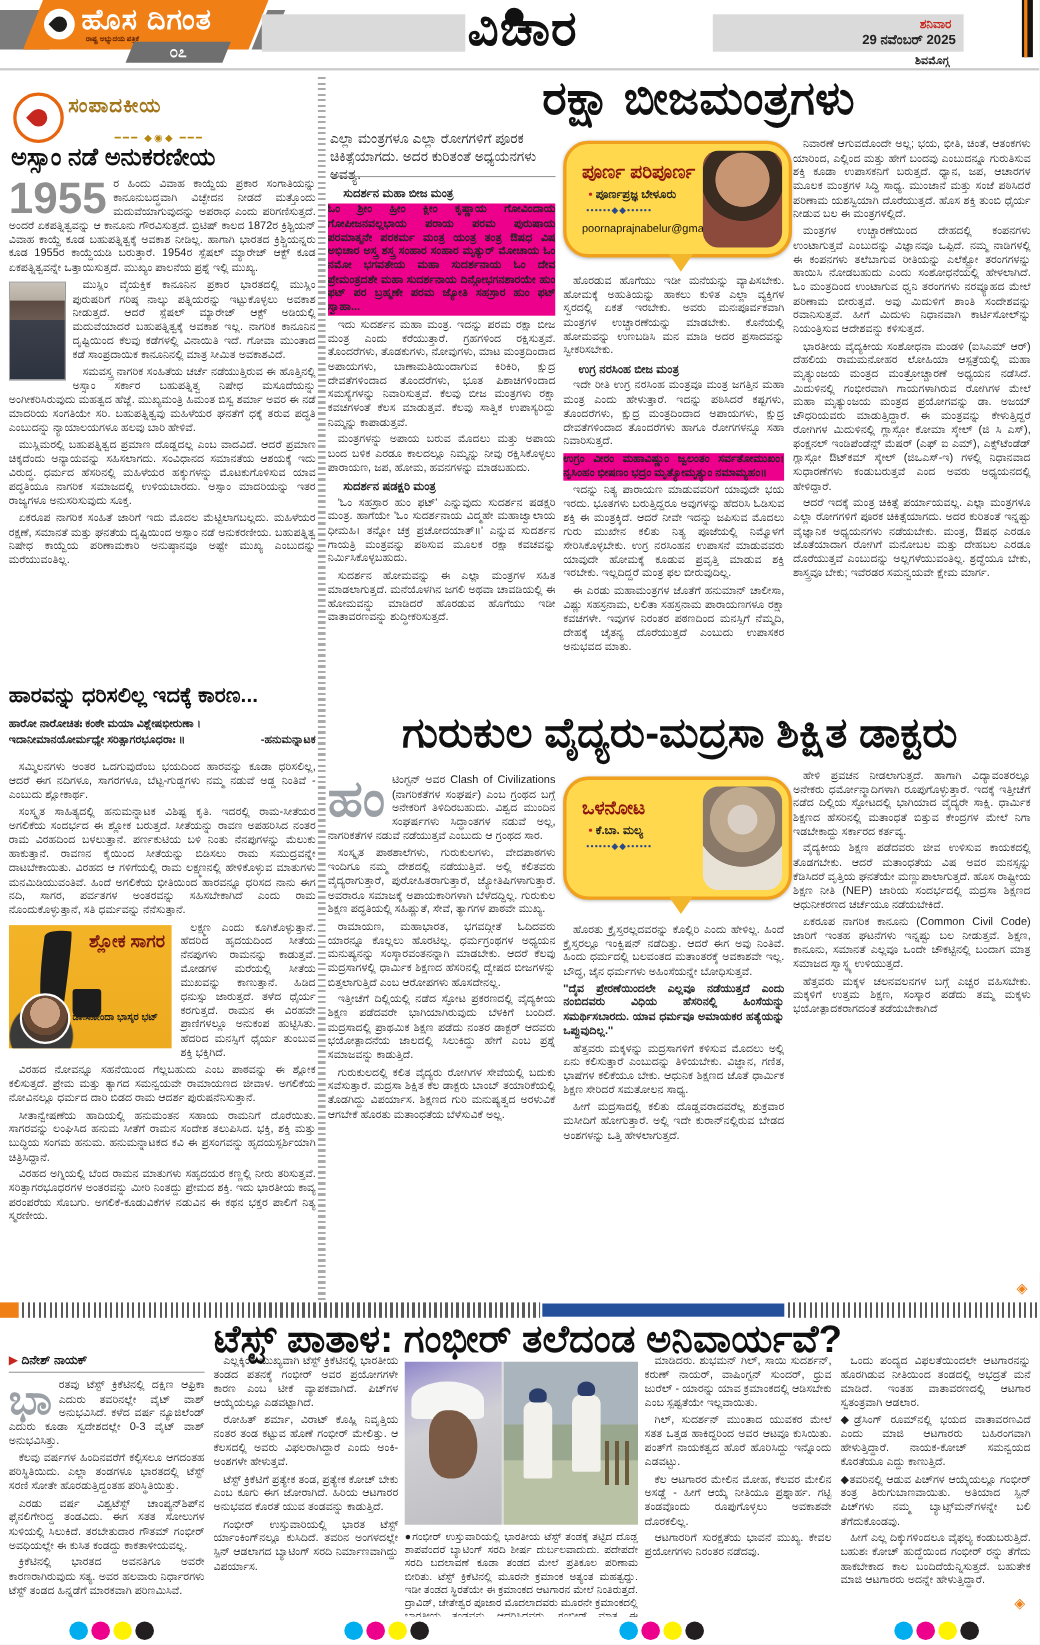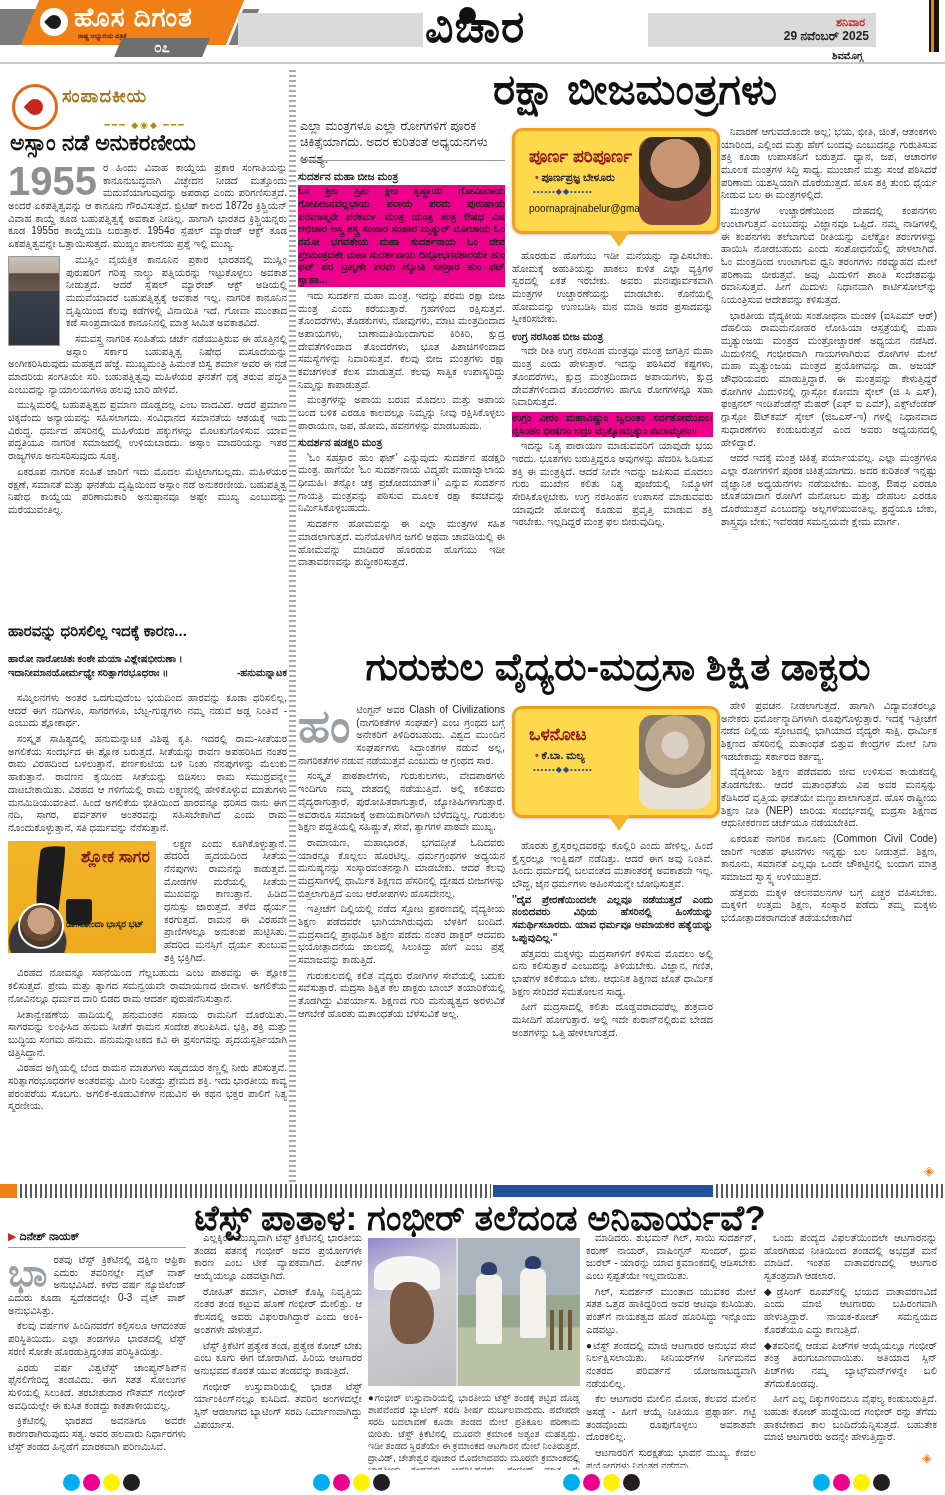--- a/index.html
+++ b/index.html
@@ -26,59 +26,59 @@
   #mh-day{position:absolute;right:80px;top:16px;font-size:11px;font-weight:bold;color:#c6271e;text-align:center;}
   #mh-date{position:absolute;right:76px;top:29px;font-size:12px;font-weight:bold;color:#222;text-align:right;}
   #mh-city{position:absolute;right:82px;top:50px;font-size:10px;font-weight:bold;color:#222;text-align:right;}
   #mh-edgebar{position:absolute;right:6px;top:0;width:10px;height:52px;background:#141414;}
   #mh-edgebar .stripe{position:absolute;left:2px;top:0;width:3px;height:100%;background:#f07f16;}
   #mh-rule{position:absolute;left:0;top:62px;width:945px;height:2px;background:#c9c9c9;}
   
   .ncol{position:absolute;font-size:10px;line-height:1.27;text-align:justify;overflow:hidden;color:#222;}
   .tx{margin:0 0 3px;}
   .tx.p{text-indent:9px;}
-  .tx.h{font-weight:bold;font-size:10.5px;margin:4px 0 2px;text-indent:0;}
+  .tx.h{font-weight:bold;font-size:10.5px;margin:4px 14px 2px;text-indent:0;}
   .tx.m{font-weight:bold;text-indent:0;}
   .tx.q{font-weight:bold;text-indent:0;}
   .tx.b{text-indent:0;}
   .rule{position:absolute;background:#9a9a9a;}
   
   #ed-logo{position:absolute;left:12px;top:84px;width:40px;height:40px;border-radius:50%;
            border:3px solid #e8650f;background:#fff;display:flex;align-items:center;justify-content:center;}
   #ed-logo .drop{width:16px;height:16px;background:#c6271e;border-radius:50% 50% 50% 0;transform:rotate(45deg);}
   #ed-title{position:absolute;left:62px;top:86px;font-size:18px;font-weight:bold;color:#a2761b;letter-spacing:1px;}
   #ed-orn{position:absolute;left:40px;top:120px;width:210px;text-align:center;color:#b8860b;font-size:9px;letter-spacing:2px;}
   #ed-head{position:absolute;left:10px;top:130px;width:276px;font-size:22px;font-weight:bold;color:#111;}
   #ed-col{left:8px;top:162px;width:279px;height:452px;}
   .dropnum{float:left;font-size:40px;line-height:0.85;font-weight:bold;color:#8f8f8f;margin:2px 6px 0 0;}
   .portrait{float:left;width:50px;height:88px;margin:2px 6px 2px 0;background:
       linear-gradient(180deg,#c9c2b8 0%,#b7aea2 18%,#5a4a42 19%,#6b5a50 38%,#3a3f4a 39%,#2e3340 100%);
       border:1px solid #999;}
   
-  #sl-head{position:absolute;left:8px;top:622px;width:279px;font-size:15px;font-weight:bold;color:#111;}
+  #sl-head{position:absolute;left:8px;top:622px;width:279px;font-size:19px;font-weight:bold;color:#111;}
   #sl-verse{position:absolute;left:8px;top:652px;width:279px;font-size:10px;font-weight:bold;line-height:1.35;color:#222;}
   #sl-col{left:8px;top:692px;width:279px;height:490px;}
   #sl-badge{float:left;width:148px;height:112px;margin:3px 8px 2px 0;position:relative;background:
       radial-gradient(circle at 20% 90%,#3a3a3a 0 18%,transparent 19%),
       linear-gradient(180deg,#f4b428 0%,#edaa1f 100%);overflow:hidden;}
   #sl-badge .feather{position:absolute;left:28px;top:4px;width:26px;height:78px;background:#1d1d1d;
       border-radius:90% 10% 60% 40%/10% 90% 10% 90%;transform:rotate(8deg);}
   #sl-badge .inkpot{position:absolute;left:58px;top:58px;width:26px;height:26px;background:#1d1d1d;border-radius:3px 3px 6px 6px;}
   #sl-badge .btitle{position:absolute;right:6px;top:8px;width:72px;text-align:right;font-size:16px;line-height:1.05;
       font-weight:bold;color:#7a1610;}
   #sl-badge .bphoto{position:absolute;left:10px;top:62px;width:42px;height:42px;border-radius:50%;border:2px solid #fff;
       background:radial-gradient(circle at 50% 38%,#caa183 0 40%,#6b4a35 41% 60%,#4a392e 61% 100%);}
   #sl-badge .bname{position:absolute;left:58px;top:78px;width:86px;font-size:9px;font-weight:bold;color:#1d1d1d;line-height:1.15;}
   
   .vhatch{position:absolute;width:7px;background:repeating-linear-gradient(180deg,#aaa 0 2px,#fff 2px 5px);}
   
   #ma-head{position:absolute;left:420px;top:66px;width:430px;text-align:center;font-size:42px;font-weight:bold;color:#111;}
   #ma-stand{position:absolute;left:300px;top:118px;width:205px;font-size:12.5px;color:#222;line-height:1.3;}
   #ma-stand-rule{left:300px;top:160px;width:205px;height:1px;}
-  .bubble{position:absolute;background:#ffd84d;border:3px solid #f0a01c;border-radius:10px;
+  .bubble{position:absolute;background:#ffd84d;border:3px solid #f0a01c;border-radius:23px;
           box-shadow:0 1px 3px rgba(0,0,0,.25);}
   .bubble .tail{position:absolute;left:46%;bottom:-16px;width:0;height:0;
           border-left:11px solid transparent;border-right:11px solid transparent;border-top:16px solid #f3b62a;}
   .bubble .aphoto{position:absolute;right:6px;top:6px;bottom:6px;width:72px;border-radius:14px;
           background:radial-gradient(circle at 50% 30%,#c89573 0 34%,#3b2c22 35% 52%,#8c4a3c 53% 100%);}
   .bubble .atitle{position:absolute;left:14px;top:16px;font-size:17px;font-weight:bold;color:#8d1510;}
   .bubble .aname{position:absolute;left:20px;top:40px;font-size:10.5px;font-weight:bold;color:#1d1d1d;}
   .bubble .aname:before{content:"• ";color:#c6271e;}
   .bubble .adots{position:absolute;left:18px;top:56px;font-size:8px;color:#2b4a8b;letter-spacing:1px;}
   .bubble .amail{position:absolute;left:14px;top:72px;font-size:10px;color:#111;}
@@ -214,20 +214,21 @@
         <p class="tx h">ಸುದರ್ಶನ ಷಡಕ್ಷರಿ ಮಂತ್ರ</p>
         <p class="tx p">'ಓಂ ಸಹಸ್ರಾರ ಹುಂ ಫಟ್' ಎನ್ನುವುದು ಸುದರ್ಶನ ಷಡಕ್ಷರಿ ಮಂತ್ರ. ಹಾಗೆಯೇ 'ಓಂ ಸುದರ್ಶನಾಯ ವಿದ್ಮಹೇ ಮಹಾಜ್ವಾಲಾಯ ಧೀಮಹಿ। ತನ್ನೋ ಚಕ್ರ ಪ್ರಚೋದಯಾತ್॥' ಎನ್ನುವ ಸುದರ್ಶನ ಗಾಯತ್ರಿ ಮಂತ್ರವನ್ನು ಪಠಿಸುವ ಮೂಲಕ ರಕ್ಷಾ ಕವಚವನ್ನು ನಿರ್ಮಿಸಿಕೊಳ್ಳಬಹುದು.</p>
         <p class="tx p">ಸುದರ್ಶನ ಹೋಮವನ್ನು ಈ ಎಲ್ಲಾ ಮಂತ್ರಗಳ ಸಹಿತ ಮಾಡಲಾಗುತ್ತದೆ. ಮನೆಯೊಳಗಿನ ಜಗಲಿ ಅಥವಾ ಚಾವಡಿಯಲ್ಲಿ ಈ ಹೋಮವನ್ನು ಮಾಡಿದರೆ ಹೊರಡುವ ಹೊಗೆಯು ಇಡೀ ವಾತಾವರಣವನ್ನು ಶುದ್ಧೀಕರಿಸುತ್ತದೆ.</p>
       </div>
     <div class="ncol" id="ma-col2">
         <p class="tx p">ಹೊರಡುವ ಹೊಗೆಯು ಇಡೀ ಮನೆಯನ್ನು ವ್ಯಾಪಿಸಬೇಕು. ಹೋಮಕ್ಕೆ ಅಹುತಿಯನ್ನು ಹಾಕಲು ಕುಳಿತ ಎಲ್ಲಾ ವ್ಯಕ್ತಿಗಳ ಸ್ವರದಲ್ಲಿ ಏಕತೆ ಇರಬೇಕು. ಅವರು ಮನಃಪೂರ್ವಕವಾಗಿ ಮಂತ್ರಗಳ ಉಚ್ಚಾರಣೆಯನ್ನು ಮಾಡಬೇಕು. ಕೊನೆಯಲ್ಲಿ ಹೋಮವನ್ನು ಉಣಬಡಿಸಿ ಮನ ಮಾಡಿ ಅದರ ಪ್ರಸಾದವನ್ನು ಸ್ವೀಕರಿಸಬೇಕು.</p>
         <p class="tx h">ಉಗ್ರ ನರಸಿಂಹ ಬೀಜ ಮಂತ್ರ</p>
         <p class="tx p">ಇದೇ ರೀತಿ ಉಗ್ರ ನರಸಿಂಹ ಮಂತ್ರವೂ ಮಂತ್ರ ಜಗತ್ತಿನ ಮಹಾ ಮಂತ್ರ ಎಂದು ಹೇಳುತ್ತಾರೆ. ಇದನ್ನು ಪಠಿಸಿದರೆ ಕಷ್ಟಗಳು, ತೊಂದರೆಗಳು, ಕ್ಷುದ್ರ ಮಂತ್ರದಿಂದಾದ ಅಪಾಯಗಳು, ಕ್ಷುದ್ರ ದೇವತೆಗಳಿಂದಾದ ತೊಂದರೆಗಳು ಹಾಗೂ ರೋಗಗಳನ್ನೂ ಸಹಾ ನಿವಾರಿಸುತ್ತದೆ.</p>
         <p class="tx m">ಉಗ್ರಂ ವೀರಂ ಮಹಾವಿಷ್ಣುಂ ಜ್ವಲಂತಂ ಸರ್ವತೋಮುಖಂ। ನೃಸಿಂಹಂ ಭೀಷಣಂ ಭದ್ರಂ ಮೃತ್ಯೋಮೃತ್ಯುಂ ನಮಾಮ್ಯಹಂ॥</p>
         <p class="tx p">ಇದನ್ನು ನಿತ್ಯ ಪಾರಾಯಣ ಮಾಡುವವರಿಗೆ ಯಾವುದೇ ಭಯ ಇರದು. ಭೂತಗಳು ಬರುತ್ತಿದ್ದರೂ ಅವುಗಳನ್ನು ಹೆದರಿಸಿ ಓಡಿಸುವ ಶಕ್ತಿ ಈ ಮಂತ್ರಕ್ಕಿದೆ. ಆದರೆ ನೀವೇ ಇದನ್ನು ಜಪಿಸುವ ಮೊದಲು ಗುರು ಮುಖೇನ ಕಲಿತು ನಿತ್ಯ ಪೂಜೆಯಲ್ಲಿ ನಿಮ್ಮೊಳಗೆ ಸೇರಿಸಿಕೊಳ್ಳಬೇಕು. ಉಗ್ರ ನರಸಿಂಹನ ಉಪಾಸನೆ ಮಾಡುವವರು ಯಾವುದೇ ಹೋಮಕ್ಕೆ ಕೂಡುವ ಪ್ರವೃತ್ತಿ ಮಾಡುವ ಶಕ್ತಿ ಇರಬೇಕು. ಇಲ್ಲದಿದ್ದರೆ ಮಂತ್ರ ಫಲ ಬೀರುವುದಿಲ್ಲ.</p>
+        <p class="tx p">ಈ ಎರಡು ಮಹಾಮಂತ್ರಗಳ ಜೊತೆಗೆ ಹನುಮಾನ್ ಚಾಲೀಸಾ, ವಿಷ್ಣು ಸಹಸ್ರನಾಮ, ಲಲಿತಾ ಸಹಸ್ರನಾಮ ಪಾರಾಯಣಗಳೂ ರಕ್ಷಾ ಕವಚಗಳೇ. ಇವುಗಳ ನಿರಂತರ ಪಠಣದಿಂದ ಮನಸ್ಸಿಗೆ ನೆಮ್ಮದಿ, ದೇಹಕ್ಕೆ ಚೈತನ್ಯ ದೊರೆಯುತ್ತದೆ ಎಂಬುದು ಉಪಾಸಕರ ಅನುಭವದ ಮಾತು.</p>
       </div>
     <div class="ncol" id="ma-col3">
         <p class="tx p">ನಿವಾರಣೆ ಆಗುವದೊಂದೇ ಅಲ್ಲ; ಭಯ, ಭೀತಿ, ಚಿಂತೆ, ಆತಂಕಗಳು ಯಾರಿಂದ, ಎಲ್ಲಿಂದ ಮತ್ತು ಹೇಗೆ ಬಂದವು ಎಂಬುದನ್ನೂ ಗುರುತಿಸುವ ಶಕ್ತಿ ಕೂಡಾ ಉಪಾಸಕನಿಗೆ ಬರುತ್ತದೆ. ಧ್ಯಾನ, ಜಪ, ಆಚಾರಗಳ ಮೂಲಕ ಮಂತ್ರಗಳ ಸಿದ್ಧಿ ಸಾಧ್ಯ. ಮುಂಜಾನೆ ಮತ್ತು ಸಂಜೆ ಪಠಿಸಿದರೆ ಪರಿಣಾಮ ಯಶಸ್ವಿಯಾಗಿ ದೊರೆಯುತ್ತದೆ. ಹೊಸ ಶಕ್ತಿ ತುಂಬಿ ಧೈರ್ಯ ನೀಡುವ ಬಲ ಈ ಮಂತ್ರಗಳಲ್ಲಿದೆ.</p>
         <p class="tx p">ಮಂತ್ರಗಳ ಉಚ್ಚಾರಣೆಯಿಂದ ದೇಹದಲ್ಲಿ ಕಂಪನಗಳು ಉಂಟಾಗುತ್ತವೆ ಎಂಬುದನ್ನು ವಿಜ್ಞಾನವೂ ಒಪ್ಪಿದೆ. ನಮ್ಮ ನಾಡಿಗಳಲ್ಲಿ ಈ ಕಂಪನಗಳು ತಲೆಬಾಗುವ ರೀತಿಯನ್ನು ಎಲೆಕ್ಟ್ರೋ ತರಂಗಗಳನ್ನು ಹಾಯಿಸಿ ನೋಡಬಹುದು ಎಂದು ಸಂಶೋಧನೆಯಲ್ಲಿ ಹೇಳಲಾಗಿದೆ. ಓಂ ಮಂತ್ರದಿಂದ ಉಂಟಾಗುವ ಧ್ವನಿ ತರಂಗಗಳು ನರವ್ಯೂಹದ ಮೇಲೆ ಪರಿಣಾಮ ಬೀರುತ್ತವೆ. ಅವು ಮಿದುಳಿಗೆ ಶಾಂತಿ ಸಂದೇಶವನ್ನು ರವಾನಿಸುತ್ತವೆ. ಹೀಗೆ ಮಿದುಳು ನಿಧಾನವಾಗಿ ಕಾರ್ಟಿಸೋಲ್‌ನ್ನು ನಿಯಂತ್ರಿಸುವ ಆದೇಶವನ್ನು ಕಳಿಸುತ್ತದೆ.</p>
         <p class="tx p">ಭಾರತೀಯ ವೈದ್ಯಕೀಯ ಸಂಶೋಧನಾ ಮಂಡಳಿ (ಐಸಿಎಮ್ ಆರ್) ದೆಹಲಿಯ ರಾಮಮನೋಹರ ಲೋಹಿಯಾ ಆಸ್ಪತ್ರೆಯಲ್ಲಿ ಮಹಾ ಮೃತ್ಯುಂಜಯ ಮಂತ್ರದ ಮಂತ್ರೋಚ್ಚಾರಣೆ ಅಧ್ಯಯನ ನಡೆಸಿದೆ. ಮಿದುಳಿನಲ್ಲಿ ಗಂಭೀರವಾಗಿ ಗಾಯಗಳಾಗಿರುವ ರೋಗಿಗಳ ಮೇಲೆ ಮಹಾ ಮೃತ್ಯುಂಜಯ ಮಂತ್ರದ ಪ್ರಯೋಗವನ್ನು ಡಾ. ಅಜಯ್ ಚೌಧರಿಯವರು ಮಾಡುತ್ತಿದ್ದಾರೆ. ಈ ಮಂತ್ರವನ್ನು ಕೇಳುತ್ತಿದ್ದರೆ ರೋಗಿಗಳ ಮಿದುಳಿನಲ್ಲಿ ಗ್ಲಾಸ್ಗೋ ಕೋಮಾ ಸ್ಕೇಲ್ (ಜಿ ಸಿ ಎಸ್), ಫಂಕ್ಷನಲ್ ಇಂಡಿಪೆಂಡೆನ್ಸ್ ಮೆಷರ್ (ಎಫ್ ಐ ಎಮ್), ಎಕ್ಸ್‌ಟೆಂಡೆಡ್ ಗ್ಲಾಸ್ಗೋ ಔಟ್‌ಕಮ್ ಸ್ಕೇಲ್ (ಜಿಒಎಸ್-ಇ) ಗಳಲ್ಲಿ ನಿಧಾನವಾದ ಸುಧಾರಣೆಗಳು ಕಂಡುಬರುತ್ತವೆ ಎಂದ ಅವರು ಅಧ್ಯಯನದಲ್ಲಿ ಹೇಳಿದ್ದಾರೆ.</p>
         <p class="tx p">ಆದರೆ ಇದಕ್ಕೆ ಮಂತ್ರ ಚಿಕಿತ್ಸೆ ಪರ್ಯಾಯವಲ್ಲ. ಎಲ್ಲಾ ಮಂತ್ರಗಳೂ ಎಲ್ಲಾ ರೋಗಗಳಿಗೆ ಪೂರಕ ಚಿಕಿತ್ಸೆಯಾಗದು. ಅದರ ಕುರಿತಂತೆ ಇನ್ನಷ್ಟು ವೈಜ್ಞಾನಿಕ ಅಧ್ಯಯನಗಳು ನಡೆಯಬೇಕು. ಮಂತ್ರ, ಔಷಧ ಎರಡೂ ಜೊತೆಯಾದಾಗ ರೋಗಿಗೆ ಮನೋಬಲ ಮತ್ತು ದೇಹಬಲ ಎರಡೂ ದೊರೆಯುತ್ತವೆ ಎಂಬುದನ್ನು ಅಲ್ಲಗಳೆಯುವಂತಿಲ್ಲ. ಶ್ರದ್ಧೆಯೂ ಬೇಕು, ಶಾಸ್ತ್ರವೂ ಬೇಕು; ಇವೆರಡರ ಸಮನ್ವಯವೇ ಕ್ಷೇಮ ಮಾರ್ಗ.</p>
       </div>
   </div>
 
   <div>
@@ -303,21 +304,20 @@
             <div class="helm"></div>
           </div>
         <div class="stumps"></div>
       </div>
     </div>
     <div class="ncol" id="ba-caption">●ಗಂಭೀರ್ ಉಸ್ತುವಾರಿಯಲ್ಲಿ ಭಾರತೀಯ ಟೆಸ್ಟ್ ತಂಡಕ್ಕೆ ತಟ್ಟಿದ ದೊಡ್ಡ ಶಾಪವೆಂದರೆ ಬ್ಯಾಟಿಂಗ್ ಸರದಿ ಶೀರ್ಷ ದುರ್ಬಲವಾದುದು. ಪದೇಪದೇ ಸರದಿ ಬದಲಾವಣೆ ಕೂಡಾ ತಂಡದ ಮೇಲೆ ಪ್ರತಿಕೂಲ ಪರಿಣಾಮ ಬೀರಿತು. ಟೆಸ್ಟ್ ಕ್ರಿಕೆಟಿನಲ್ಲಿ ಮೂರನೇ ಕ್ರಮಾಂಕ ಅತ್ಯಂತ ಮಹತ್ವದ್ದು. ಇಡೀ ತಂಡದ ಸ್ಥಿರತೆಯೇ ಈ ಕ್ರಮಾಂಕದ ಆಟಗಾರನ ಮೇಲೆ ನಿಂತಿರುತ್ತದೆ. ದ್ರಾವಿಡ್, ಚೇತೇಶ್ವರ ಪೂಜಾರ ಮೊದಲಾದವರು ಮೂರನೇ ಕ್ರಮಾಂಕದಲ್ಲಿ ಭಾರತೀಯ ತಂಡವನ್ನು ಆಧರಿಸಿದವರು. ಗಂಭೀರ್ ಮಾತ್ರ ಈ ಕ್ರಮಾಂಕದಲ್ಲಿ ಹಲವಾರು ಪ್ರಯೋಗಗಳನ್ನು</div>
 
     <div class="ncol" id="ba-col4">
         <p class="tx p">ಮಾಡಿದರು. ಶುಭಮನ್ ಗಿಲ್, ಸಾಯಿ ಸುದರ್ಶನ್, ಕರುಣ್ ನಾಯರ್, ವಾಷಿಂಗ್ಟನ್ ಸುಂದರ್, ಧ್ರುವ ಜುರೆಲ್ - ಯಾರನ್ನು ಯಾವ ಕ್ರಮಾಂಕದಲ್ಲಿ ಆಡಿಸಬೇಕು ಎಂಬ ಸ್ಪಷ್ಟತೆಯೇ ಇಲ್ಲವಾಯಿತು.</p>
         <p class="tx p">ಗಿಲ್, ಸುದರ್ಶನ್ ಮುಂತಾದ ಯುವಕರ ಮೇಲೆ ಸತತ ಒತ್ತಡ ಹಾಕಿದ್ದರಿಂದ ಅವರ ಆಟವೂ ಕುಸಿಯಿತು. ಪಂತ್‌ಗೆ ನಾಯಕತ್ವದ ಹೊರೆ ಹೊರಿಸಿದ್ದು ಇನ್ನೊಂದು ಎಡವಟ್ಟು.</p>
-        <p class="tx b">●ಟೆಸ್ಟ್ ತಂಡದಲ್ಲಿ ಮಾಜಿ ಆಟಗಾರರ ಅನುಭವ ಸೇವೆ ನಿರ್ಲಕ್ಷಿಸಲಾಯಿತು. ಸೀನಿಯರ್‌ಗಳ ನಿರ್ಗಮನದ ನಂತರದ ಪರಿವರ್ತನೆ ಯೋಜನಾಬದ್ಧವಾಗಿ ನಡೆಯಲಿಲ್ಲ.</p>
         <p class="tx p">ಕೆಲ ಆಟಗಾರರ ಮೇಲಿನ ಮೋಹ, ಕೆಲವರ ಮೇಲಿನ ಅಸಡ್ಡೆ - ಹೀಗೆ ಆಯ್ಕೆ ನೀತಿಯೂ ಪ್ರಶ್ನಾರ್ಹ. ಗಟ್ಟಿ ತಂಡವೊಂದು ರೂಪುಗೊಳ್ಳಲು ಅವಕಾಶವೇ ದೊರಕಲಿಲ್ಲ.</p>
         <p class="tx p">ಆಟಗಾರರಿಗೆ ಸುರಕ್ಷತೆಯ ಭಾವನೆ ಮುಖ್ಯ. ಕೇವಲ ಪ್ರಯೋಗಗಳು ನಿರಂತರ ನಡೆದವು.</p>
       </div>
     <div class="ncol" id="ba-col5">
         <p class="tx p">ಒಂದು ಪಂದ್ಯದ ವಿಫಲತೆಯಿಂದಲೇ ಆಟಗಾರನನ್ನು ಹೊರಗಿಡುವ ನೀತಿಯಿಂದ ತಂಡದಲ್ಲಿ ಅಭದ್ರತೆ ಮನೆ ಮಾಡಿದೆ. ಇಂತಹ ವಾತಾವರಣದಲ್ಲಿ ಆಟಗಾರ ಸ್ವತಂತ್ರವಾಗಿ ಆಡಲಾರ.</p>
         <p class="tx b">◆ಡ್ರೆಸಿಂಗ್ ರೂಮ್‌ನಲ್ಲಿ ಭಯದ ವಾತಾವರಣವಿದೆ ಎಂದು ಮಾಜಿ ಆಟಗಾರರು ಬಹಿರಂಗವಾಗಿ ಹೇಳುತ್ತಿದ್ದಾರೆ. ನಾಯಕ-ಕೋಚ್ ಸಮನ್ವಯದ ಕೊರತೆಯೂ ಎದ್ದು ಕಾಣುತ್ತಿದೆ.</p>
         <p class="tx b">◆ತವರಿನಲ್ಲಿ ಆಡುವ ಪಿಚ್‌ಗಳ ಆಯ್ಕೆಯಲ್ಲೂ ಗಂಭೀರ್ ತಂತ್ರ ತಿರುಗುಬಾಣವಾಯಿತು. ಅತಿಯಾದ ಸ್ಪಿನ್ ಪಿಚ್‌ಗಳು ನಮ್ಮ ಬ್ಯಾಟ್ಸ್‌ಮನ್‌ಗಳನ್ನೇ ಬಲಿ ತೆಗೆದುಕೊಂಡವು.</p>
         <p class="tx p">ಹೀಗೆ ಎಲ್ಲ ದಿಕ್ಕುಗಳಿಂದಲೂ ವೈಫಲ್ಯ ಕಂಡುಬರುತ್ತಿದೆ. ಬಹುಶಃ ಕೋಚ್ ಹುದ್ದೆಯಿಂದ ಗಂಭೀರ್ ರನ್ನು ತೆಗೆದು ಹಾಕಬೇಕಾದ ಕಾಲ ಬಂದಿದೆಯೆನ್ನಿಸುತ್ತದೆ. ಬಹುತೇಕ ಮಾಜಿ ಆಟಗಾರರು ಅದನ್ನೇ ಹೇಳುತ್ತಿದ್ದಾರೆ.</p>
       </div>
     <span class="endmark" style="left:922px;top:1450px;">◈</span>

